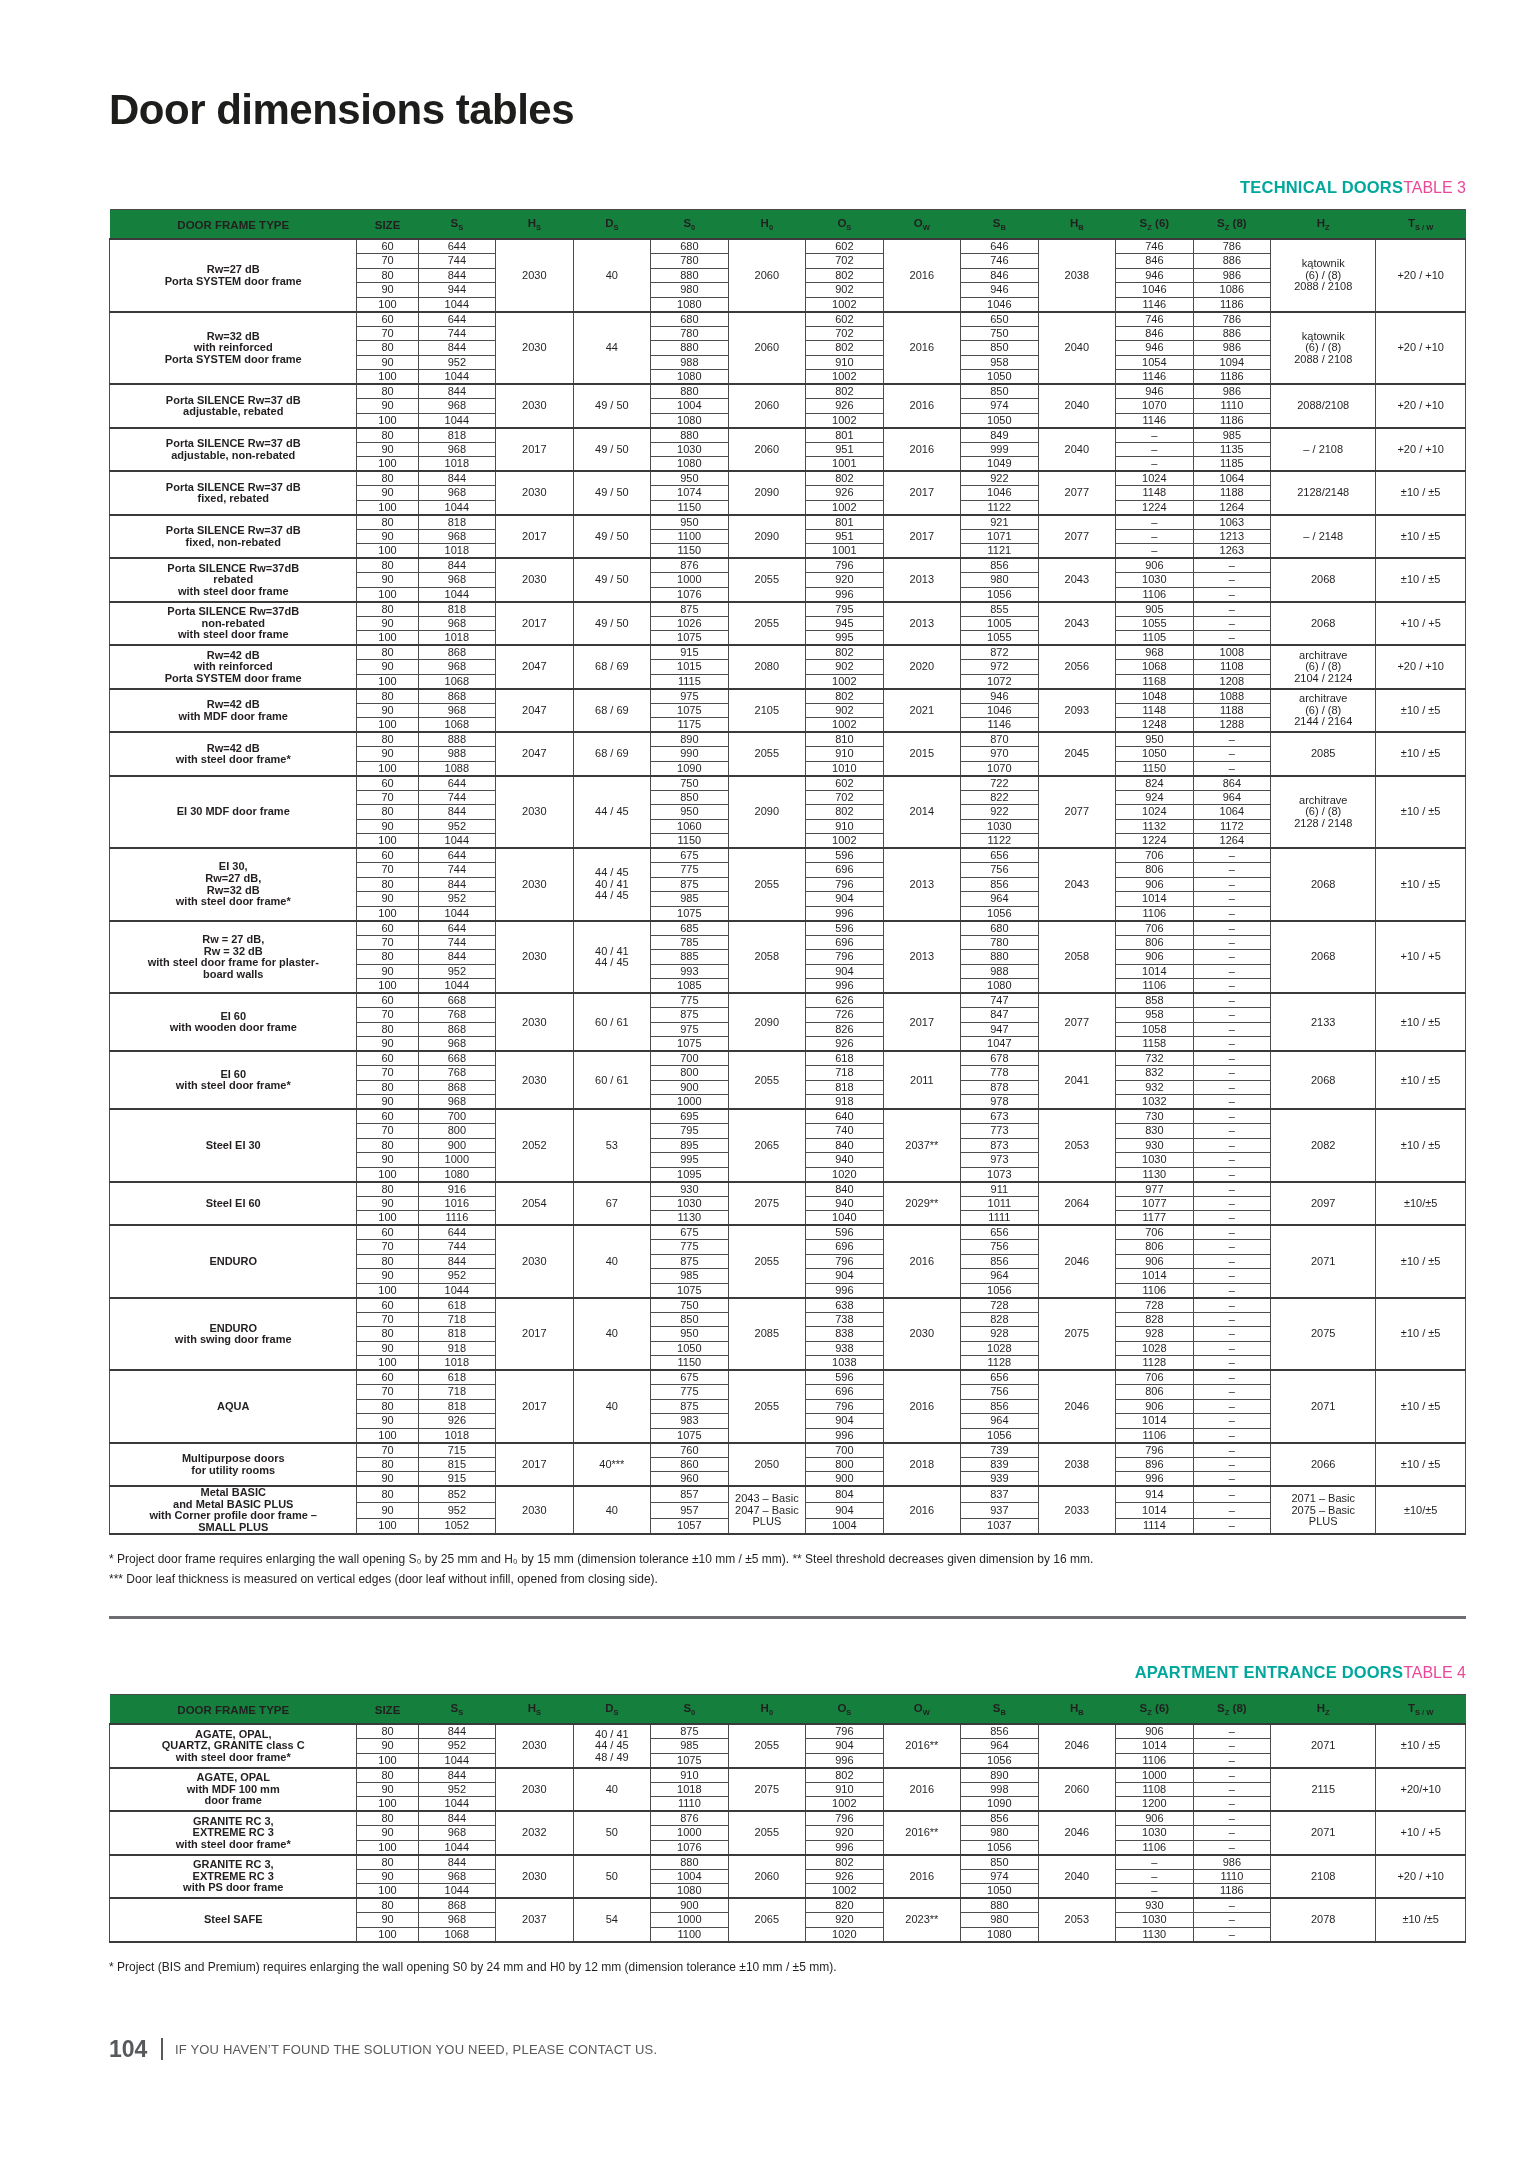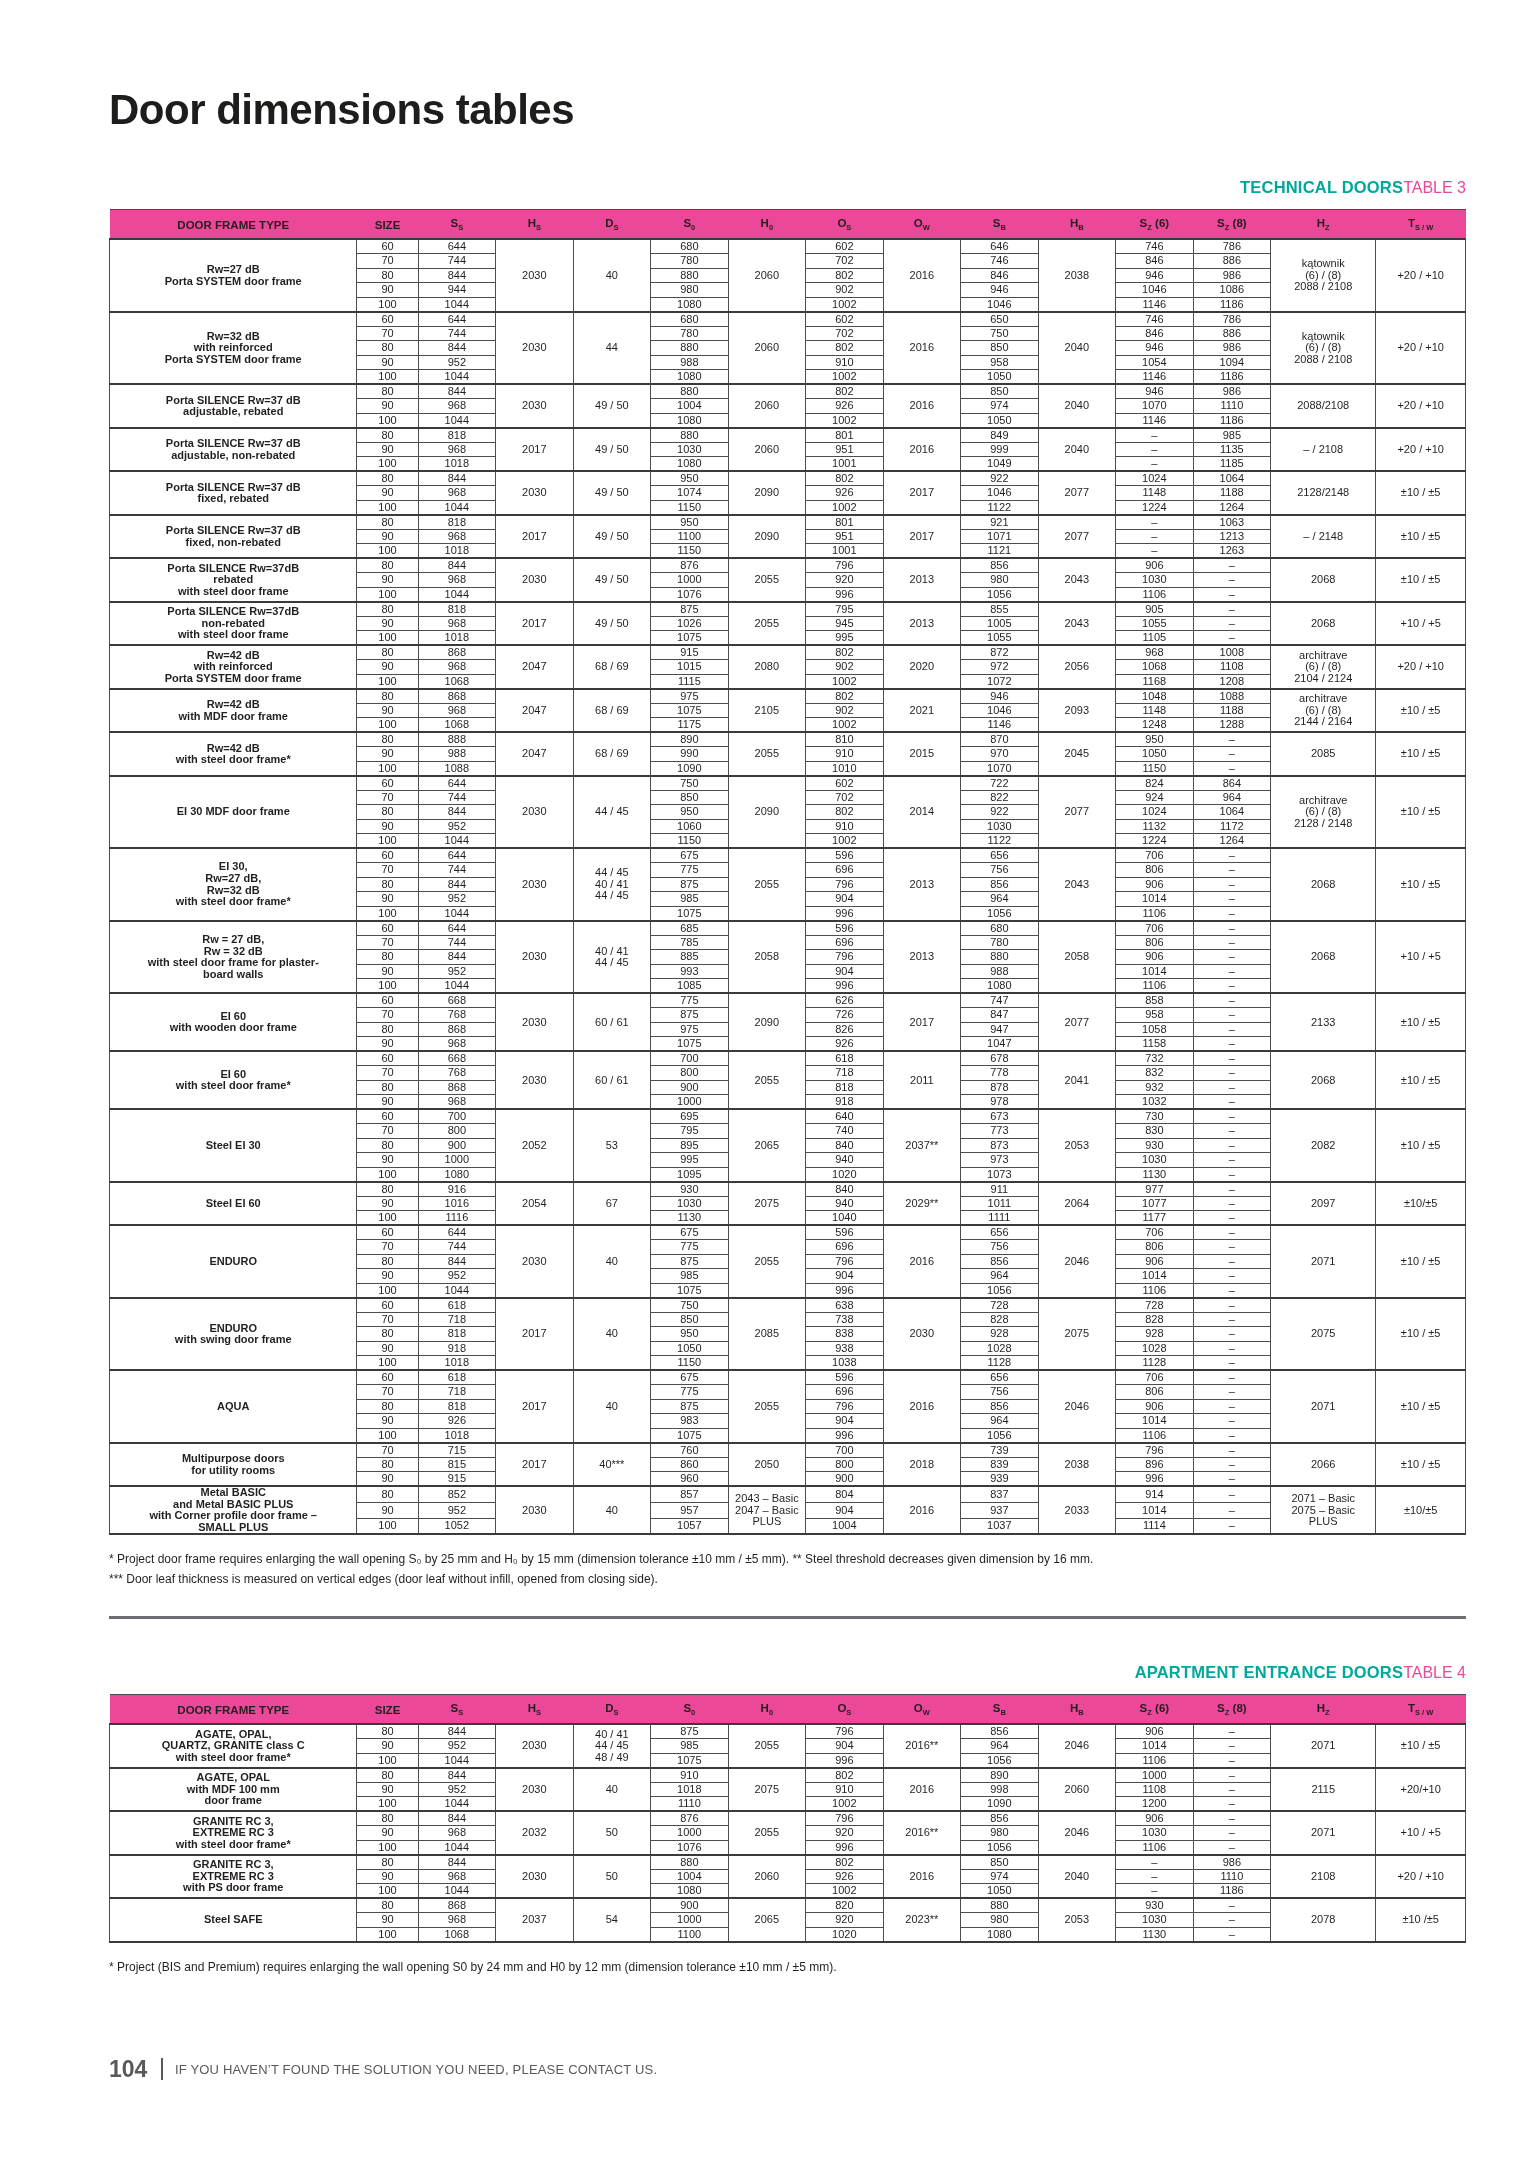--- a/index.html
+++ b/index.html
@@ -16,41 +16,41 @@
   .section-head { display:flex; justify-content:flex-end; align-items:baseline; margin-top:44px; }
   .section-title { color:#00A79C; font-weight:700; font-size:16.5px; letter-spacing:0.2px; }
   .table-label  { color:#ec4899; font-weight:400; font-size:16px; }
 
   table.dims { width:100%; border-collapse:collapse; table-layout:fixed; margin-top:12px;
                border-bottom:2.5px solid #3a3a3a; }
   .c-name{width:17.4%} .c-size{width:4.3%} .c-num{width:5.45%} .c-hz{width:7.4%} .c-t{width:6.3%}
 
   table.dims th {
     font-size:11.5px; font-weight:700; padding:7px 0 6px; text-align:center;
-    border-top:1.5px solid #4a4a4a; background:#ec4899;
+    border-top:1.5px solid #4a4a4a; background:#15803d;
   }
   table.dims th sub { font-size:7.5px; font-weight:700; }
   table.dims th.first { text-align:center; }
 
   table.dims td {
     font-size:11px; text-align:center; vertical-align:middle;
     border:1px solid #4d4d4d; height:14.5px; padding:0 1px; line-height:1.05;
   }
   td.name-cell {
     text-align:left; padding:2px 4px 2px 7px; font-weight:700; font-size:11px;
     white-space:pre-line; line-height:1.18; border-left:none;
   }
   td.merge-cell { white-space:pre-line; font-size:10.6px; line-height:1.15; }
   td.merge-last { border-right:none; }
   tr.group-start td { border-top:2px solid #3a3a3a; }
 
   .footnotes { margin-top:15px; font-size:12px; line-height:1.65; color:#231f20; }
   .section-divider { border:none; border-top:3px solid #6d6e71; margin:26px 0 0 0; }
 
-  .footer { display:flex; align-items:center; margin-top:78px; }
+  .footer { display:flex; align-items:center; margin-top:58px; }
   .page-number { font-size:23px; font-weight:700; color:#58595b; }
   .footer-sep { width:1.5px; height:22px; background:#58595b; margin:0 12px 0 14px; }
   .footer-note { font-size:13px; color:#58595b; letter-spacing:0.2px; }
 </style>
 </head>
 <body>
 
 <div class="page">
 
   <h1 class="doc-title">Door dimensions tables</h1>

